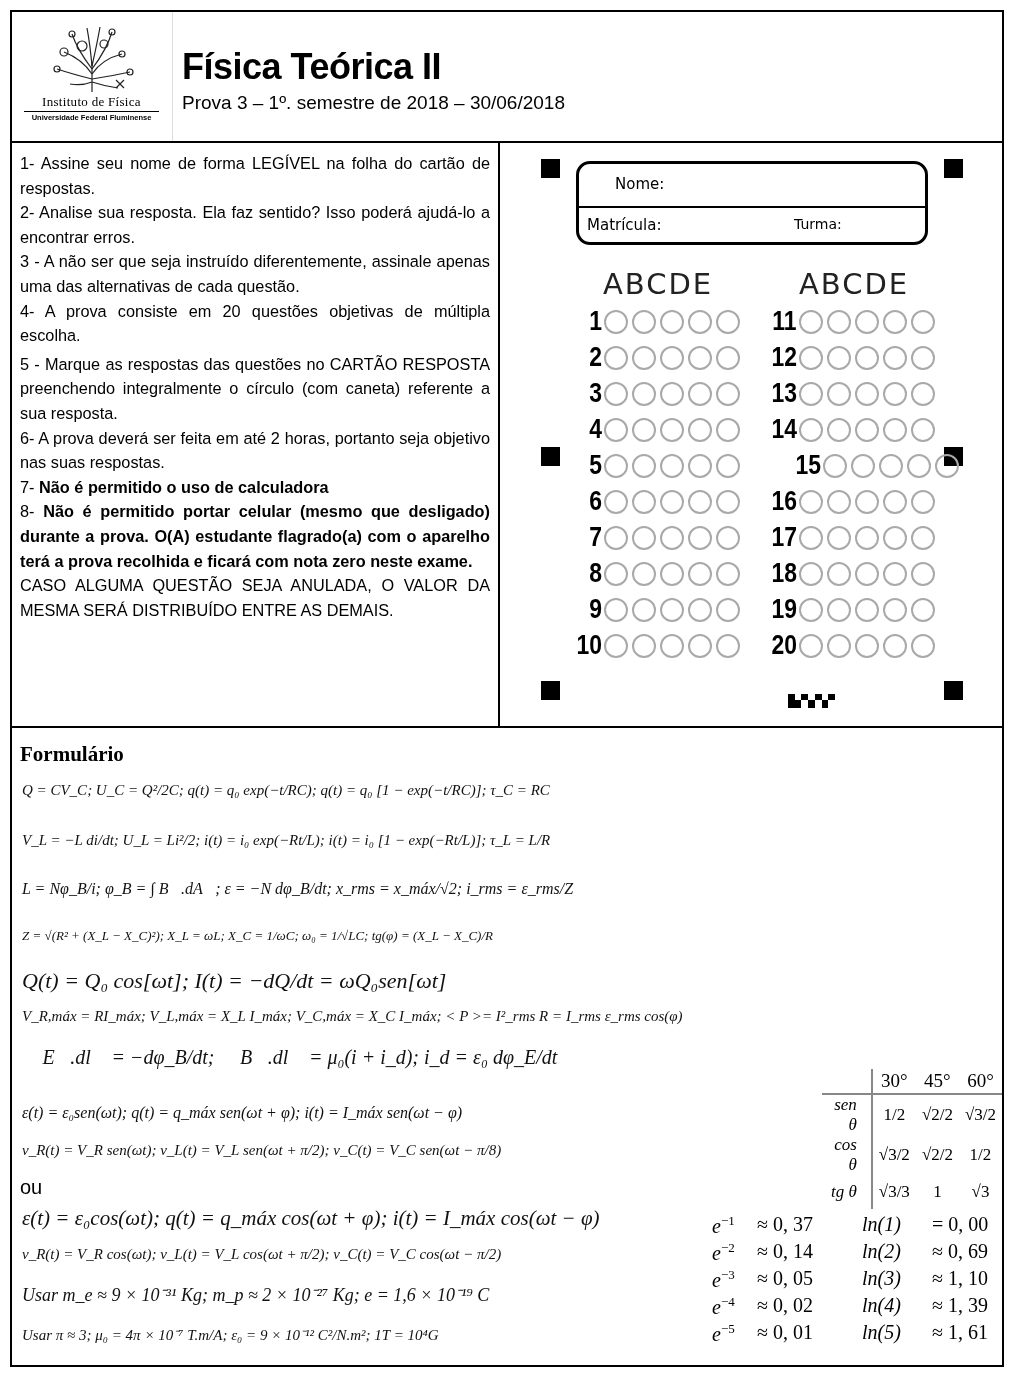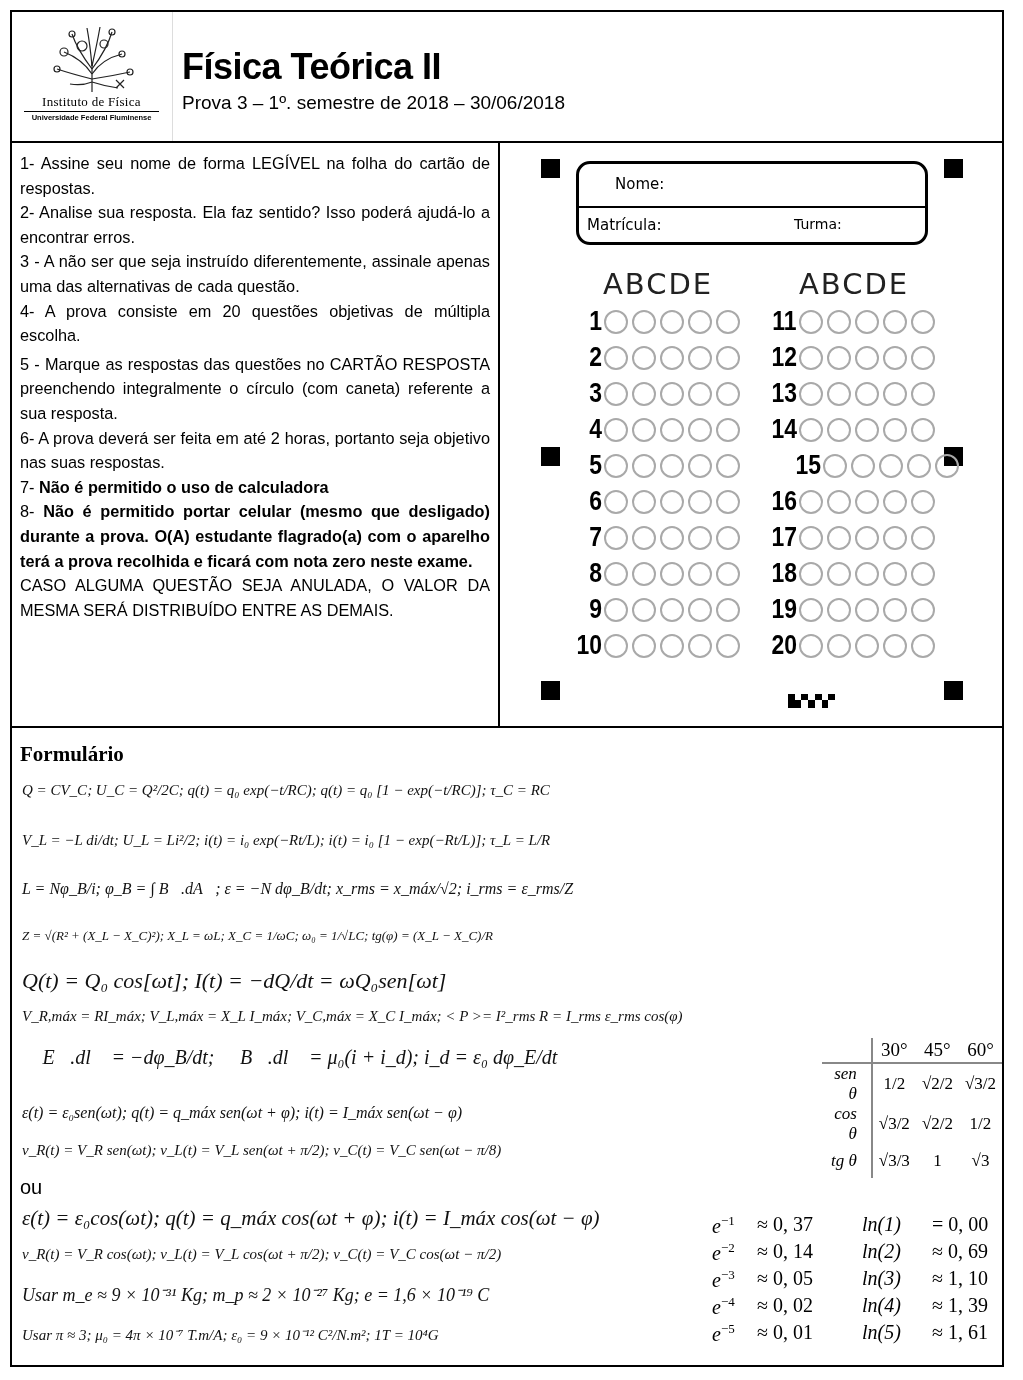--- a/index.html
+++ b/index.html
@@ -25,21 +25,21 @@
   .row{position:absolute;height:36px;}
   .qnum{position:absolute;right:138px;top:0;font-size:27px;font-weight:bold;font-family:"Liberation Sans",sans-serif;transform:scaleX(0.85);transform-origin:right center;}
   .bubbles{position:absolute;left:0;top:4px;display:flex;gap:1px;}
   .bubble{width:24px;height:24px;border:2px solid #a9a9a9;border-radius:50%;box-sizing:border-box;margin-right:3px;}
   .timing{position:absolute;left:288px;top:553px;}
   .formulas{position:absolute;left:0;top:714px;width:990px;height:641px;border-top:2px solid #000;}
   .ftitle{position:absolute;left:8px;top:14px;font-family:"Liberation Serif",serif;font-weight:bold;font-size:21px;}
   .f{position:absolute;left:10px;font-family:"Liberation Serif",serif;font-style:italic;white-space:nowrap;color:#111;}
   .ou{position:absolute;left:8px;top:448px;font-size:20px;font-family:"Liberation Sans",sans-serif;}
   .trig{position:absolute;left:810px;top:310px;font-family:"Liberation Serif",serif;}
-  .trig table{border-collapse:collapse;}
+  .trig table{border-collapse:collapse;margin-top:31px;}
   .trig td{padding:0 6px;text-align:center;font-size:17px;height:34px;}
   .trig td.h{font-size:19px;height:24px;}
   .trig td.lh{font-style:italic;text-align:right;padding-right:14px;border-right:2px solid #888;}
   .trig tr.hdr td{border-bottom:2px solid #888;}
   .consts{position:absolute;left:700px;top:485px;font-family:"Liberation Serif",serif;font-size:20px;}
   .consts .cr{position:absolute;height:27px;white-space:nowrap;}
   .consts .c1{position:absolute;left:0;font-style:italic;}
   .consts .c1 sup{font-size:13px;font-style:normal;}
   .consts .c2{position:absolute;left:45px;}
   .consts .c3{position:absolute;left:150px;font-style:italic;}

